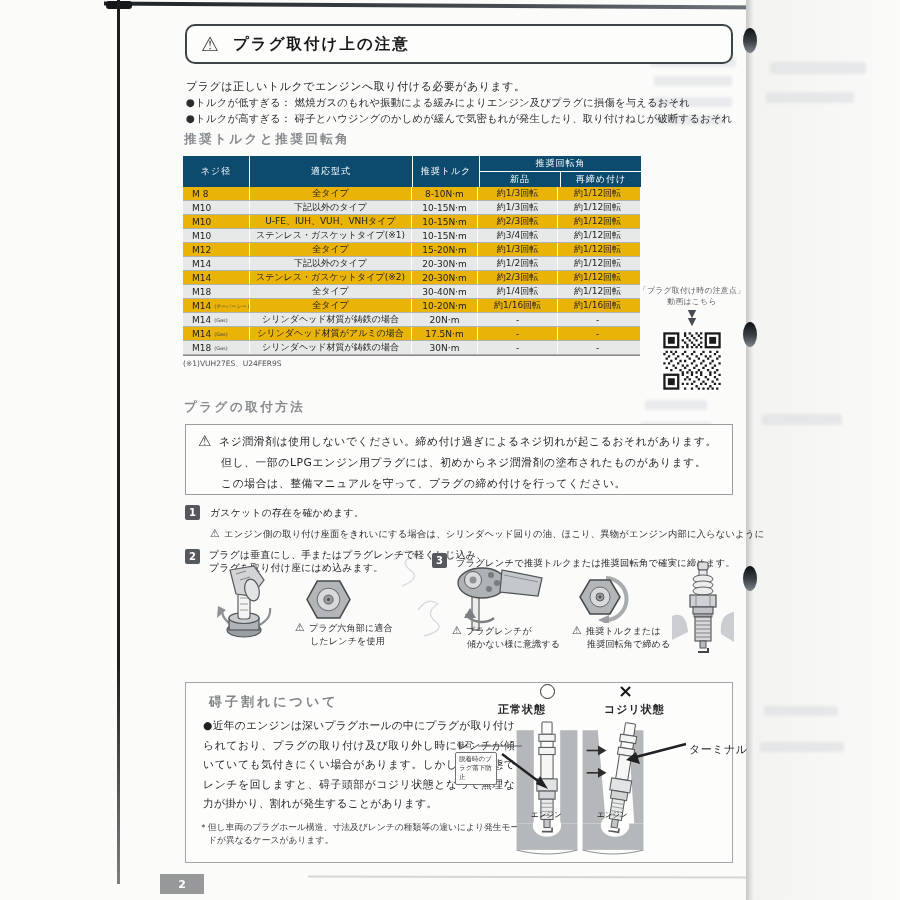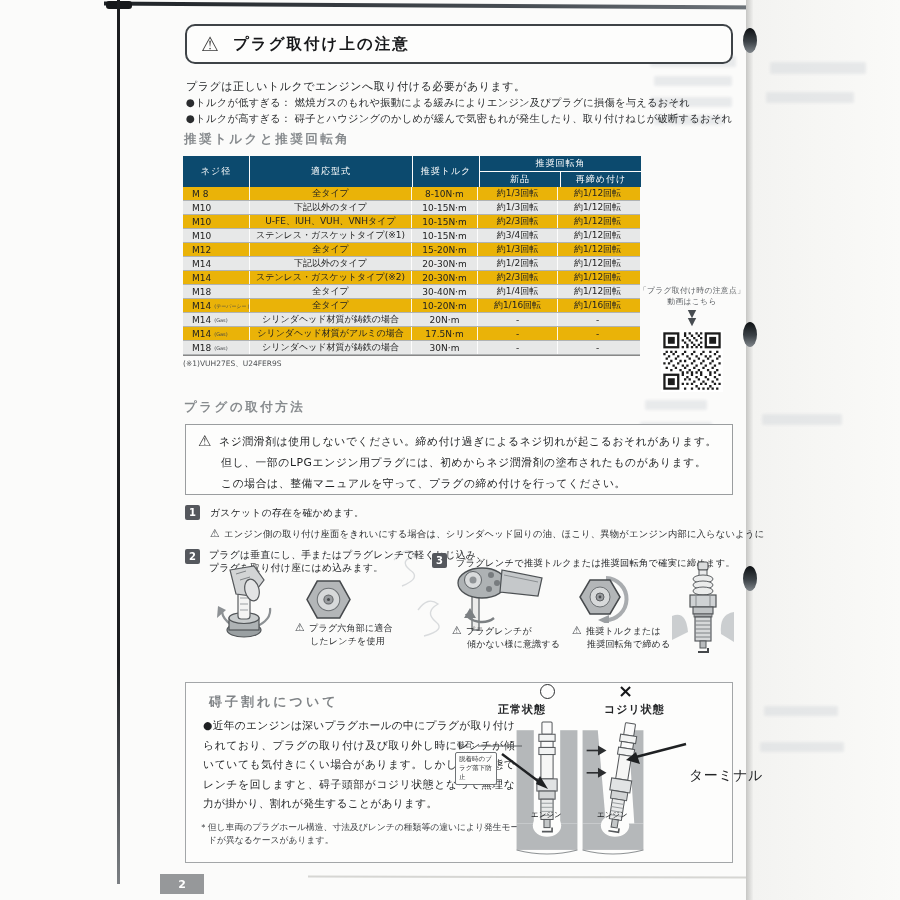--- a/index.html
+++ b/index.html
@@ -85,21 +85,21 @@
   .ins-heading { position:absolute; left:17px; top:10px; font-size:13px; font-weight:bold; color:#808487; letter-spacing:3px;margin-left:6px; }
   .ins-body { position:absolute; left:17px; top:33px; width:312px; font-size:10.8px; line-height:19.5px; color:#1e2022; letter-spacing:.2px; text-align:justify; }
   .ins-foot { position:absolute; left:13px; top:138px; width:322px; font-size:8.8px; line-height:13px; color:#3a3d40; padding-left:9px; text-indent:-9px; }
 
   .mark-circle { position:absolute; left:540px; top:684px; width:15px; height:15px; border:1.6px solid #2b2d2f; border-radius:50%; }
   .mark-x { position:absolute; left:618px; top:680px; font-size:18px; font-weight:bold; color:#151618; }
   .state-label { position:absolute; font-size:11px; font-weight:bold; color:#232527; letter-spacing:1px; }
   .magnet-title { position:absolute; left:457px; top:740px; font-size:7.5px; color:#2e3133; }
   .magnet-note { position:absolute; left:455px; top:752px; width:42px; border:1px solid #6f7376; border-radius:2px;
     background:#fdfdfc; font-size:6.5px; line-height:9px; padding:2px 3px; color:#2e3133; }
-  .terminal-label { position:absolute; left:689px; top:767px; font-size:14px; color:#232527; letter-spacing:.5px; }
+  .terminal-label { position:absolute; left:689px; top:742px; font-size:11px; color:#232527; letter-spacing:.5px; }
   .engine-label { position:absolute; font-size:7.5px; color:#232527;margin-left:12px; }
 
   
   .page-num { position:absolute; left:160px; top:874px; width:44px; height:20px; background:#96989a;
     color:#fff; font-size:11px; font-weight:bold; display:flex; align-items:center; justify-content:center; }
 
   svg { display:block; }
   .scribble { position:absolute; opacity:.35; }
 </style>
 </head>

